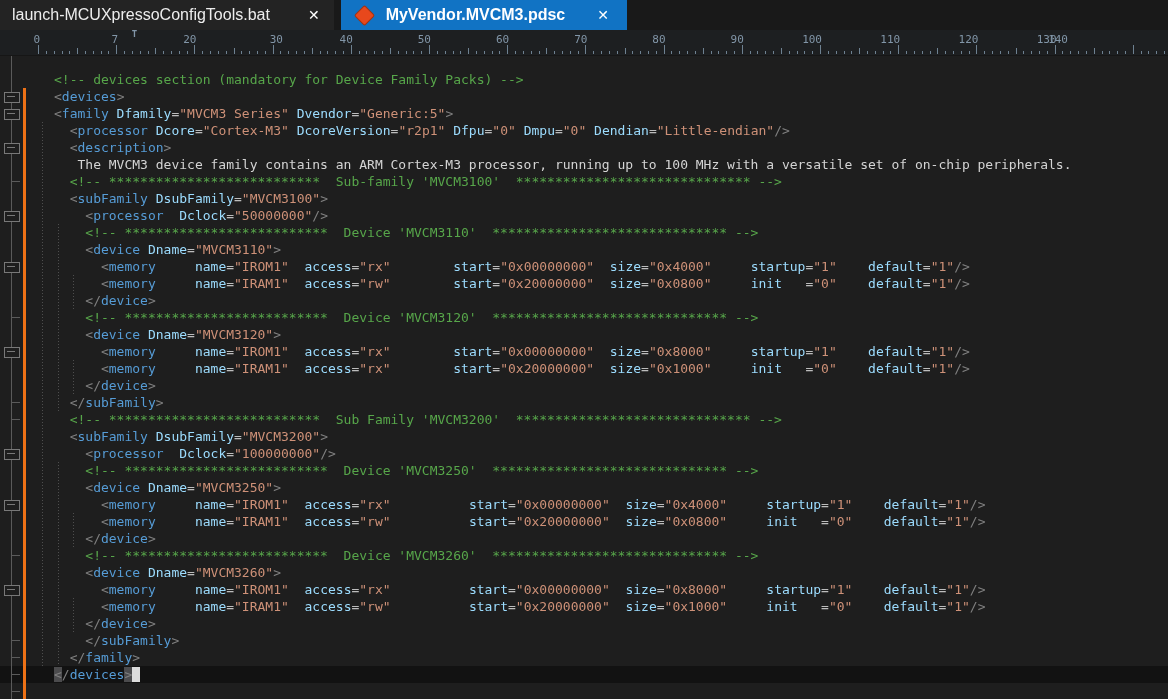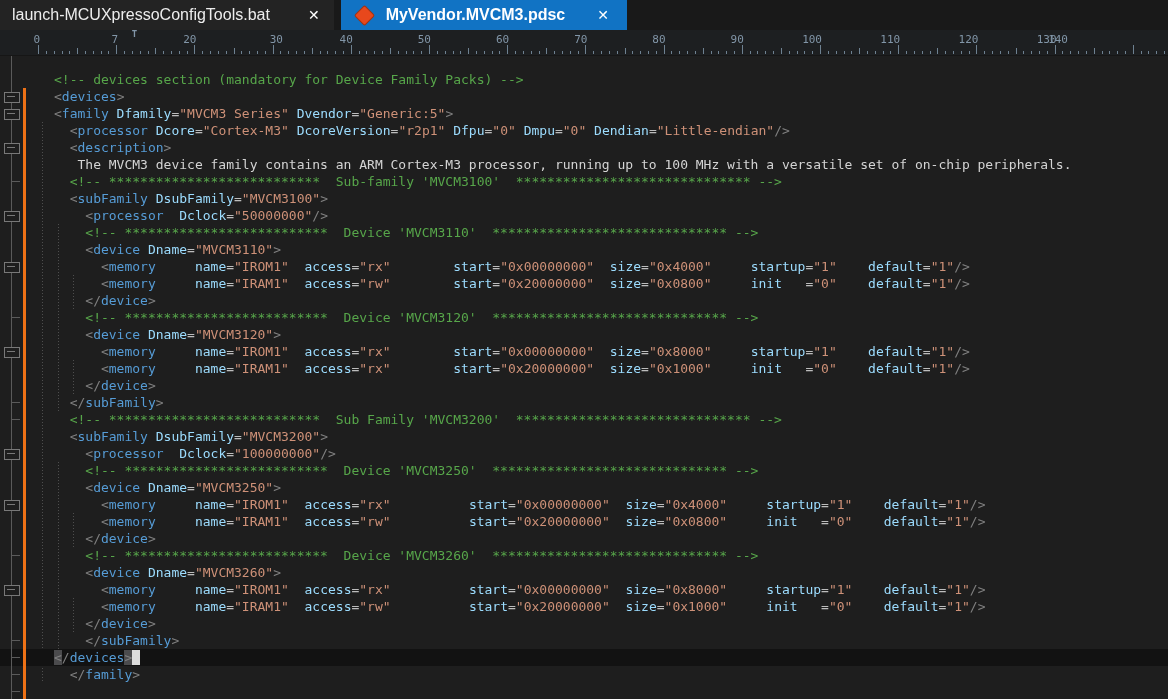--- a/index.html
+++ b/index.html
@@ -257,22 +257,22 @@
         <div class="ln"><span class="x">    </span><span class="p">&lt;</span><span class="t">device</span><span class="a"> Dname</span><span class="eq">=</span><span class="s">"MVCM3250"</span><span class="p">&gt;</span></div>
         <div class="ln"><span class="x">      </span><span class="p">&lt;</span><span class="t">memory</span><span class="a">     name</span><span class="eq">=</span><span class="s">"IROM1"</span><span class="a">  access</span><span class="eq">=</span><span class="s">"rx"</span><span class="a">          start</span><span class="eq">=</span><span class="s">"0x00000000"</span><span class="a">  size</span><span class="eq">=</span><span class="s">"0x4000"</span><span class="a">     startup</span><span class="eq">=</span><span class="s">"1"</span><span class="a">    default</span><span class="eq">=</span><span class="s">"1"</span><span class="p">/&gt;</span></div>
         <div class="ln"><span class="x">      </span><span class="p">&lt;</span><span class="t">memory</span><span class="a">     name</span><span class="eq">=</span><span class="s">"IRAM1"</span><span class="a">  access</span><span class="eq">=</span><span class="s">"rw"</span><span class="a">          start</span><span class="eq">=</span><span class="s">"0x20000000"</span><span class="a">  size</span><span class="eq">=</span><span class="s">"0x0800"</span><span class="a">     init   </span><span class="eq">=</span><span class="s">"0"</span><span class="a">    default</span><span class="eq">=</span><span class="s">"1"</span><span class="p">/&gt;</span></div>
         <div class="ln"><span class="x">    </span><span class="p">&lt;/</span><span class="t">device</span><span class="p">&gt;</span></div>
         <div class="ln"><span class="c">    &lt;!-- **************************  Device 'MVCM3260'  ****************************** --&gt;</span></div>
         <div class="ln"><span class="x">    </span><span class="p">&lt;</span><span class="t">device</span><span class="a"> Dname</span><span class="eq">=</span><span class="s">"MVCM3260"</span><span class="p">&gt;</span></div>
         <div class="ln"><span class="x">      </span><span class="p">&lt;</span><span class="t">memory</span><span class="a">     name</span><span class="eq">=</span><span class="s">"IROM1"</span><span class="a">  access</span><span class="eq">=</span><span class="s">"rx"</span><span class="a">          start</span><span class="eq">=</span><span class="s">"0x00000000"</span><span class="a">  size</span><span class="eq">=</span><span class="s">"0x8000"</span><span class="a">     startup</span><span class="eq">=</span><span class="s">"1"</span><span class="a">    default</span><span class="eq">=</span><span class="s">"1"</span><span class="p">/&gt;</span></div>
         <div class="ln"><span class="x">      </span><span class="p">&lt;</span><span class="t">memory</span><span class="a">     name</span><span class="eq">=</span><span class="s">"IRAM1"</span><span class="a">  access</span><span class="eq">=</span><span class="s">"rw"</span><span class="a">          start</span><span class="eq">=</span><span class="s">"0x20000000"</span><span class="a">  size</span><span class="eq">=</span><span class="s">"0x1000"</span><span class="a">     init   </span><span class="eq">=</span><span class="s">"0"</span><span class="a">    default</span><span class="eq">=</span><span class="s">"1"</span><span class="p">/&gt;</span></div>
         <div class="ln"><span class="x">    </span><span class="p">&lt;/</span><span class="t">device</span><span class="p">&gt;</span></div>
         <div class="ln"><span class="x">    </span><span class="p">&lt;/</span><span class="t">subFamily</span><span class="p">&gt;</span></div>
+        <div class="ln"><span class="x">  </span><span class="p">&lt;/</span><span class="t">family</span><span class="p">&gt;</span></div>
         <div class="ln cur"><span class="p bm">&lt;</span><span class="p">/</span><span class="t">devices</span><span class="p bm">&gt;</span><span class="cursor"></span></div>
-        <div class="ln"><span class="x">  </span><span class="p">&lt;/</span><span class="t">family</span><span class="p">&gt;</span></div>
       </div>
     <div class="foldline"></div>
     <div class="changebar" style="top: 32px; height: 615px;"></div>
   <div class="fbox" style="top: 36px;"></div>
       <div class="fbox" style="top: 53px;"></div>
       <div class="fbox" style="top: 87px;"></div>
       <div class="fbox" style="top: 155px;"></div>
       <div class="fbox" style="top: 206px;"></div>
       <div class="fbox" style="top: 291px;"></div>
       <div class="fbox" style="top: 393px;"></div>

